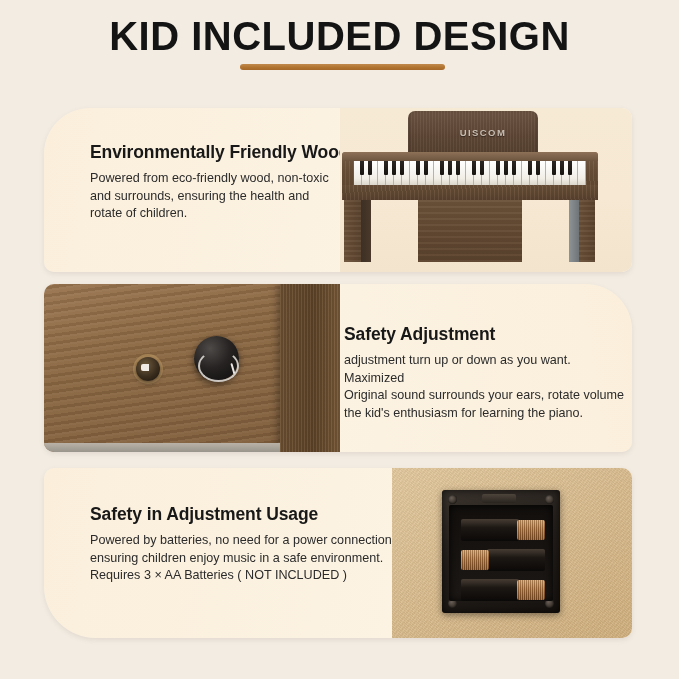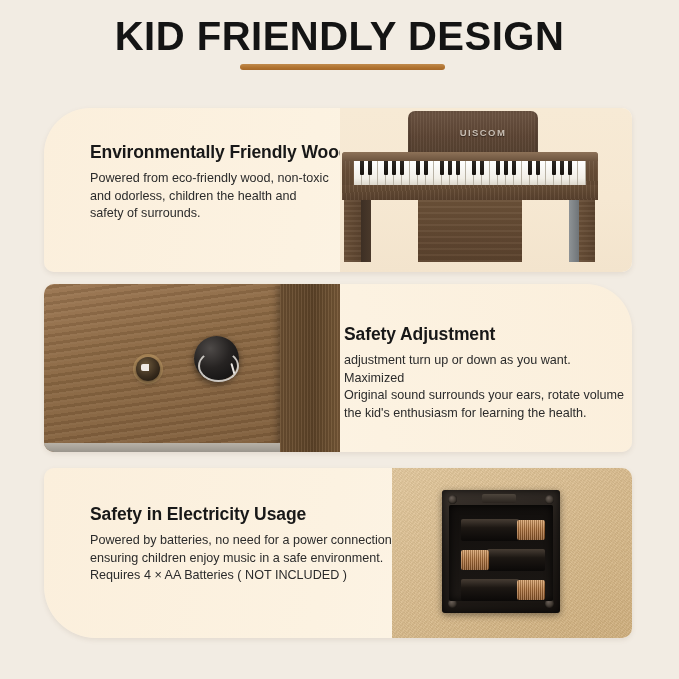--- a/index.html
+++ b/index.html
@@ -339,32 +339,32 @@
   .cell-2 .cell-body { left: 26px; width: 58px; }
   .cell-2 .cell-cap  { left: 0; }
   .cell-3 { left: 12px; top: 74px; width: 84px; }
   .cell-3 .cell-body { left: 0; width: 58px; }
   .cell-3 .cell-cap  { left: 56px; }
 </style>
 </head>
 <body>
 
 <div class="header">
-  <div class="page-title">KID FRIENDLY DESIGN</div>
+  <div class="page-title">KID INCLUDED DESIGN</div>
   <div class="title-accent"></div>
 </div>
 
 <div class="panel panel-1">
 
   <div class="text-block p1-text">
     <div class="feature-heading">Environmentally Friendly Wood</div>
     <div class="feature-body">
       <span>Powered from eco-friendly wood, non-toxic</span>
-      <span>and odorless, children the health and</span>
-      <span>safety of surrounds.</span>
+      <span>and surrounds, ensuring the health and</span>
+      <span>rotate of children.</span>
     </div>
   </div>
 
   <div class="img-region p1-img">
     <div class="piano-backpanel">
       <div class="piano-logo">UISCOM</div>
     </div>
     <div class="piano-body"></div>
     <div class="piano-lid"></div>
 
@@ -441,33 +441,33 @@
       <div class="knob-pointer"></div>
     </div>
     <div class="p2-strip"></div>
   </div>
 
   <div class="text-block p2-text">
     <div class="feature-heading">Safety Adjustment</div>
     <div class="feature-body">
       <span>adjustment turn up or down as you want. Maximized</span>
       <span>Original sound surrounds your ears, rotate volume</span>
-      <span>the kid's enthusiasm for learning the health.</span>
+      <span>the kid's enthusiasm for learning the piano.</span>
     </div>
   </div>
 </div>
 
 <div class="panel panel-3">
 
   <div class="text-block p3-text">
-    <div class="feature-heading">Safety in Electricity Usage</div>
+    <div class="feature-heading">Safety in Adjustment Usage</div>
     <div class="feature-body">
       <span>Powered by batteries, no need for a power connection,</span>
       <span>ensuring children enjoy music in a safe environment.</span>
-      <span>Requires 4 × AA Batteries ( NOT INCLUDED )</span>
+      <span>Requires 3 × AA Batteries ( NOT INCLUDED )</span>
     </div>
   </div>
 
   <div class="img-region p3-img">
     <div class="batt-plate">
       <div class="batt-tab"></div>
       <div class="screw screw-tl"></div>
       <div class="screw screw-tr"></div>
       <div class="screw screw-bl"></div>
       <div class="screw screw-br"></div>

